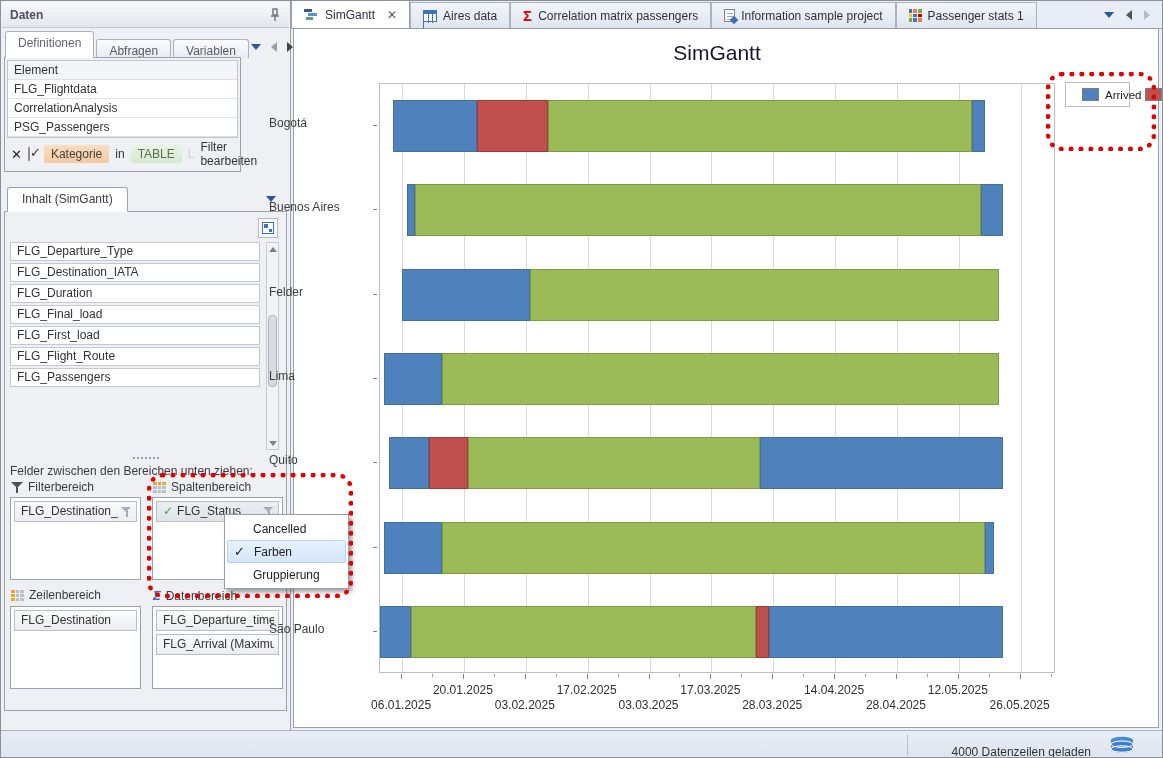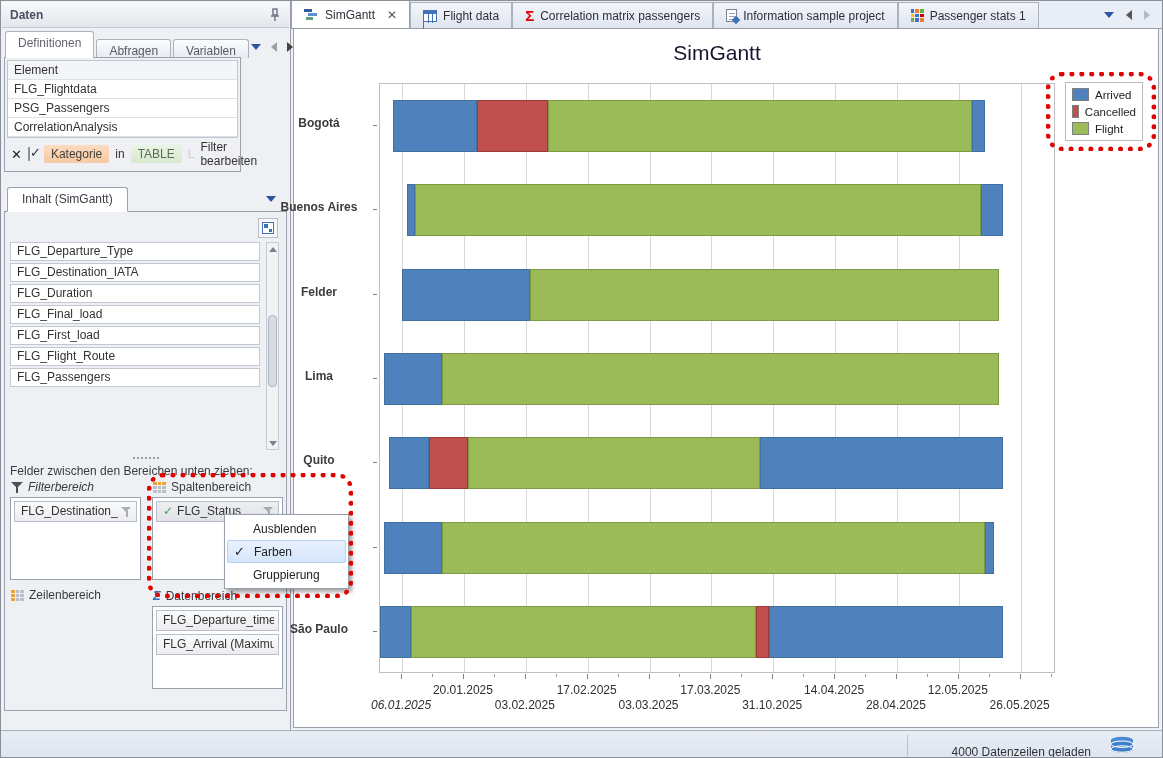--- a/index.html
+++ b/index.html
@@ -111,24 +111,24 @@
   .ic-doc i:nth-child(1){ top:3px; } .ic-doc i:nth-child(2){ top:6px; } .ic-doc i:nth-child(3){ top:9px; width:4px; }
   .ic-doc::after { content:""; position:absolute; right:-3px; bottom:-2px; width:6px; height:6px; background:#3f6fb5; transform:rotate(45deg); }
   .ic-grid9 { width:13px; height:13px; display:grid; grid-template-columns:repeat(3,1fr); grid-template-rows:repeat(3,1fr); gap:1px; }
   
   #main-panel { position:absolute; left:292px; top:28px; width:866px; height:699px; background:#fff; border:1px solid #98a0ac; border-top:none; }
   #chart-title { position:absolute; left:85px; top:12px; width:676px; text-align:center;
     font-size:21px; color:#15152e; }
   #plot { position:absolute; left:85px; top:54px; width:676px; height:590px; border:1px solid #bfbfbf; background:#fff; }
   .gridline { position:absolute; top:0; bottom:0; width:1px; background:#d9d9d9; }
   .bar-seg { position:absolute; height:52px; }
-  .cat-label { position:absolute; right:684px; width:100px; height:20px; text-align:center; color:#3c3c3c; font-size:12px;font-weight:bold; }
+  .cat-label { position:absolute; right:684px; width:100px; height:20px; text-align:left; color:#3c3c3c; font-size:12px; }
   .ytick { position:absolute; right:677px; height:1px; background:#808080; }
   .xlabel { position:absolute; color:#303030; font-size:12px; transform:translateX(-50%); white-space:nowrap; }
-  #legend { position:absolute; left:771px; top:53px; width:78px; border:1px solid #bcbcbc; background:#fff; padding:5px 6px; display:flex; flex-direction:column; gap:4px; }
+  #legend { position:absolute; left:771px; top:53px; width:65px; border:1px solid #bcbcbc; background:#fff; padding:5px 16px; display:flex; flex-direction:row; gap:4px; }
   .legend-row { display:flex; align-items:center; gap:6px; }
   .legend-swatch { width:17px; height:13px; border:1px solid #7f7f7f; }
   .legend-label { font-size:11.5px; color:#222; }
   
   #status-bar { position:absolute; left:0; top:729px; width:1163px; height:42px;
     background:linear-gradient(#e8edf5,#d9e1ee); border-top:1px solid #aab2bf;
     display:flex; align-items:center; }
   #status-sep { position:absolute; left:906px; top:4px; height:21px; width:1px; background:#b9c1cd; }
   #status-text { position:absolute; left:920px; width:170px; text-align:right; color:#333; }
   #db-icon { position:absolute; left:1108px; top:5px; }
@@ -154,22 +154,22 @@
     <div class="tab-arrows">
       <span class="tri-down"></span>
       <span class="tri-left"></span>
       <span class="tri-right"></span>
     </div>
   </div>
   <div id="def-box">
     <div id="element-list">
       <div class="el-row header">Element</div>
       <div class="el-row">FLG_Flightdata</div>
+      <div class="el-row">CorrelationAnalysis</div>
       <div class="el-row">PSG_Passengers</div>
-      <div class="el-row">CorrelationAnalysis</div>
     </div>
     <div id="filter-row">
       <span class="x-glyph">✕</span>
       <span class="checkbox"></span>
       <span class="chip-bracket"></span>
       <span class="chip cat">Kategorie</span>
       <span>in</span>
       <span class="chip val">TABLE</span>
       <span class="remnant">L</span>
       <span class="filter-link">Filter bearbeiten</span>
@@ -209,21 +209,21 @@
         <i></i>
         <i></i>
         <i></i>
         <i></i>
         <i></i>
         <i></i>
         <i></i>
       </div>
     <div id="drag-hint">Felder zwischen den Bereichen unten ziehen:</div>
 
-    <div class="area-header" style="left:6px; top:268px;font-style:italic;">
+    <div class="area-header" style="left:6px; top:268px;">
       <span class="funnel-dark"></span>
       <span>Filterbereich</span>
     </div>
     <div class="area-header" style="left:148px; top:268px;">
       <span class="grid-ic top-orange">
           <i></i>
           <i></i>
           <i></i>
           <i></i>
           <i></i>
@@ -259,20 +259,25 @@
           <i></i>
           <i></i>
           <i></i>
         </span>
       <span>Zeilenbereich</span>
     </div>
     <div class="area-header" style="left:148px; top:376px;">
       <span class="sigma-blue">Σ</span>
       <span>Datenbereich</span>
     </div>
+    <div class="area-box" style="left:5px; top:394px;">
+      <div class="area-item">
+        <span class="lbl">FLG_Destination</span>
+      </div>
+    </div>
     <div class="area-box" style="left:147px; top:394px;">
       <div class="area-item">
         <span class="lbl">FLG_Departure_time...</span>
       </div>
       <div class="area-item">
         <span class="lbl">FLG_Arrival (Maximum)</span>
       </div>
     </div>
   </div>
 </div>
@@ -282,21 +287,21 @@
     <span class="ic-gantt">
         <i></i>
         <i></i>
         <i></i>
       </span>
     <span>SimGantt</span>
     <span class="close">✕</span>
   </div>
   <div class="dtab">
     <span class="ic-table"></span>
-    <span>Flight data</span>
+    <span>Aires data</span>
   </div>
   <div class="dtab">
     <span class="ic-sigma">Σ</span>
     <span>Correlation matrix passengers</span>
   </div>
   <div class="dtab">
     <span class="ic-doc">
         <i></i>
         <i></i>
         <i></i>
@@ -383,33 +388,33 @@
     <div class="ytick" style="top: 264.714px; right: 781px; width: 4px; position: absolute; height: 1px; background: rgb(128, 128, 128);"></div>
     <div class="cat-label" style="top: 340px; right: 789px; left: auto;">Lima</div>
     <div class="ytick" style="top: 349px; right: 781px; width: 4px; position: absolute; height: 1px; background: rgb(128, 128, 128);"></div>
     <div class="cat-label" style="top: 424.286px; right: 789px; left: auto;">Quito</div>
     <div class="ytick" style="top: 433.286px; right: 781px; width: 4px; position: absolute; height: 1px; background: rgb(128, 128, 128);"></div>
     <div class="cat-label" style="top: 508.571px; right: 789px; left: auto;">Santiago</div>
     <div class="ytick" style="top: 517.571px; right: 781px; width: 4px; position: absolute; height: 1px; background: rgb(128, 128, 128);"></div>
     <div class="cat-label" style="top: 592.857px; right: 789px; left: auto;">São Paulo</div>
     <div class="ytick" style="top: 601.857px; right: 781px; width: 4px; position: absolute; height: 1px; background: rgb(128, 128, 128);"></div>
     <div style="position: absolute; left: 107.092px; top: 645px; width: 1px; height: 5px; background: rgb(128, 128, 128);"></div>
-    <div class="xlabel" style="left: 107.092px; top: 669px; font-style: italic;">06.01.2025</div>
+    <div class="xlabel" style="left: 107.092px; top: 669px;">06.01.2025</div>
     <div style="position: absolute; left: 168.948px; top: 645px; width: 1px; height: 5px; background: rgb(128, 128, 128);"></div>
     <div class="xlabel" style="left: 168.948px; top: 654px;">20.01.2025</div>
     <div style="position: absolute; left: 230.804px; top: 645px; width: 1px; height: 5px; background: rgb(128, 128, 128);"></div>
     <div class="xlabel" style="left: 230.804px; top: 669px;">03.02.2025</div>
     <div style="position: absolute; left: 292.66px; top: 645px; width: 1px; height: 5px; background: rgb(128, 128, 128);"></div>
     <div class="xlabel" style="left: 292.66px; top: 654px;">17.02.2025</div>
     <div style="position: absolute; left: 354.516px; top: 645px; width: 1px; height: 5px; background: rgb(128, 128, 128);"></div>
     <div class="xlabel" style="left: 354.516px; top: 669px;">03.03.2025</div>
     <div style="position: absolute; left: 416.373px; top: 645px; width: 1px; height: 5px; background: rgb(128, 128, 128);"></div>
     <div class="xlabel" style="left: 416.373px; top: 654px;">17.03.2025</div>
     <div style="position: absolute; left: 478.229px; top: 645px; width: 1px; height: 5px; background: rgb(128, 128, 128);"></div>
-    <div class="xlabel" style="left: 478.229px; top: 669px;">31.10.2025</div>
+    <div class="xlabel" style="left: 478.229px; top: 669px;">28.03.2025</div>
     <div style="position: absolute; left: 540.085px; top: 645px; width: 1px; height: 5px; background: rgb(128, 128, 128);"></div>
     <div class="xlabel" style="left: 540.085px; top: 654px;">14.04.2025</div>
     <div style="position: absolute; left: 601.941px; top: 645px; width: 1px; height: 5px; background: rgb(128, 128, 128);"></div>
     <div class="xlabel" style="left: 601.941px; top: 669px;">28.04.2025</div>
     <div style="position: absolute; left: 663.797px; top: 645px; width: 1px; height: 5px; background: rgb(128, 128, 128);"></div>
     <div class="xlabel" style="left: 663.797px; top: 654px;">12.05.2025</div>
     <div style="position: absolute; left: 725.654px; top: 645px; width: 1px; height: 5px; background: rgb(128, 128, 128);"></div>
     <div class="xlabel" style="left: 725.654px; top: 669px;">26.05.2025</div>
     <div style="position: absolute; left: 138.02px; top: 645px; width: 1px; height: 3px; background: rgb(154, 154, 154);"></div>
     <div style="position: absolute; left: 199.876px; top: 645px; width: 1px; height: 3px; background: rgb(154, 154, 154);"></div>
@@ -420,21 +425,21 @@
     <div style="position: absolute; left: 509.157px; top: 645px; width: 1px; height: 3px; background: rgb(154, 154, 154);"></div>
     <div style="position: absolute; left: 571.013px; top: 645px; width: 1px; height: 3px; background: rgb(154, 154, 154);"></div>
     <div style="position: absolute; left: 632.869px; top: 645px; width: 1px; height: 3px; background: rgb(154, 154, 154);"></div>
     <div style="position: absolute; left: 694.725px; top: 645px; width: 1px; height: 3px; background: rgb(154, 154, 154);"></div>
     <div style="position: absolute; left: 756.582px; top: 645px; width: 1px; height: 3px; background: rgb(154, 154, 154);"></div>
   </div>
 
 <div id="context-menu">
   <div class="menu-item">
     <span class="chk"></span>
-    <span>Ausblenden</span>
+    <span>Cancelled</span>
   </div>
   <div class="menu-item hl">
     <span class="chk">✓</span>
     <span>Farben</span>
   </div>
   <div class="menu-item">
     <span class="chk"></span>
     <span>Gruppierung</span>
   </div>
 </div>

